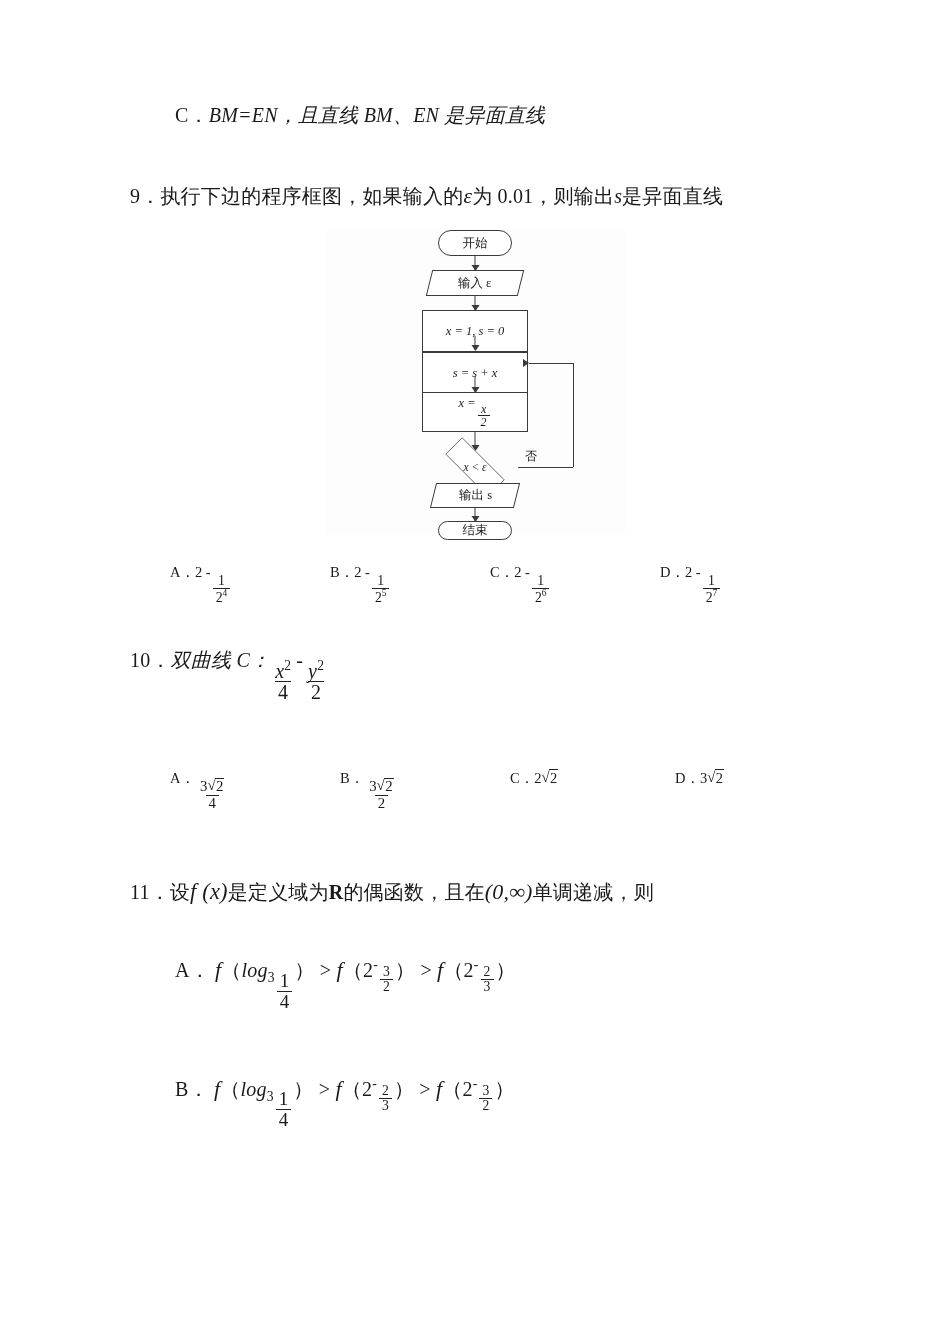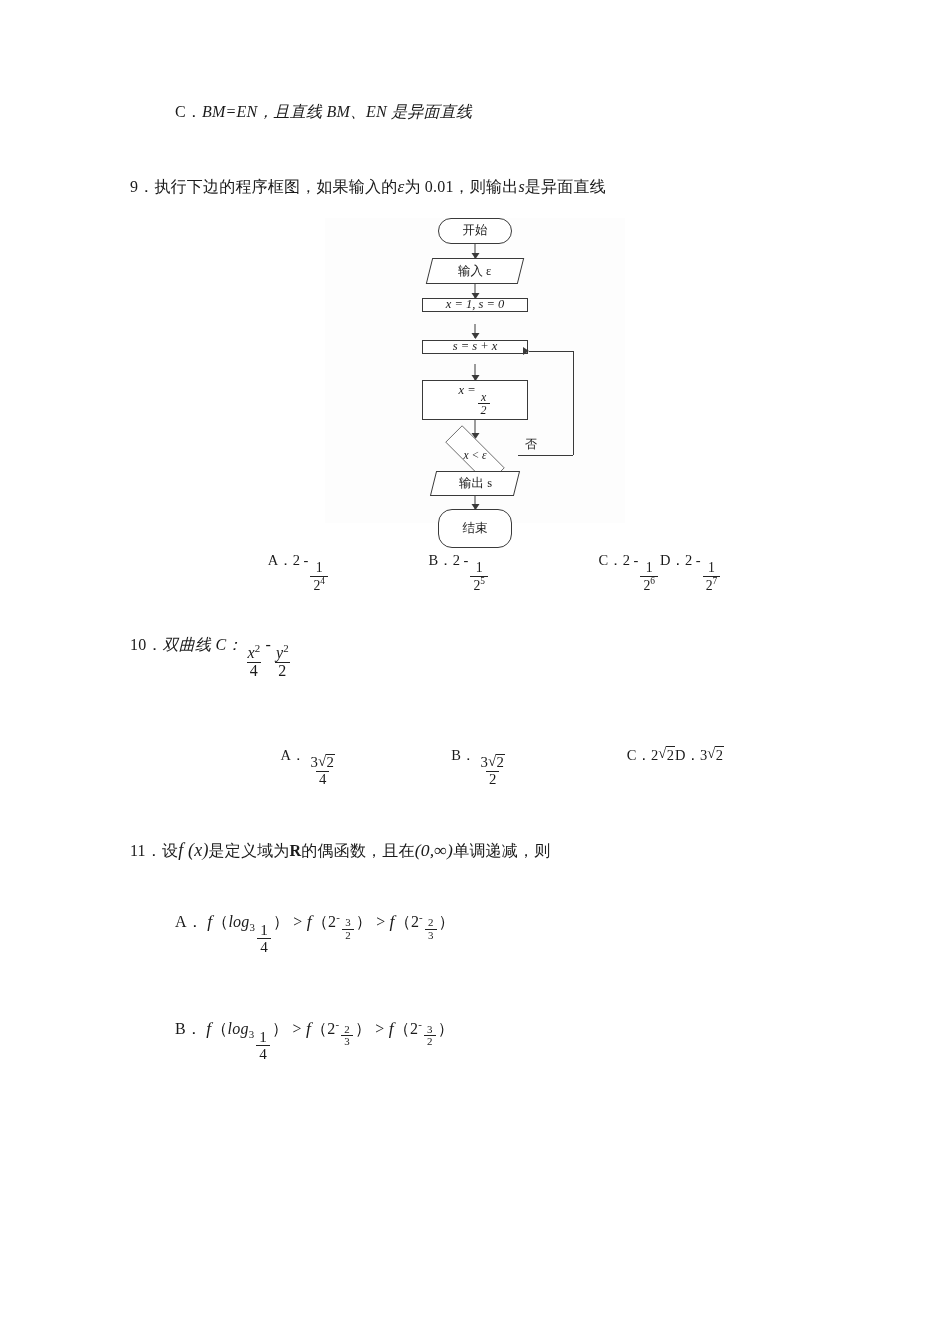--- a/index.html
+++ b/index.html
@@ -17,21 +17,21 @@
   }
   .page {
     position: relative;
     width: 950px;
     height: 1344px;
     box-sizing: border-box;
     padding: 100px 130px 0 130px;
   }
   
   .line {
-    font-size: 16px;
+    font-size: 20px;
     line-height: 1.5;
     letter-spacing: 0.2px;
   }
   .opt-row {
     margin-left: 45px;
   }
   .it { font-style: italic; }
   .bf { font-weight: bold; }
   .q-block { position: relative; }
   .q-num { display: inline-block; }
@@ -96,21 +96,21 @@
     align-items: center;
     justify-content: center;
     white-space: nowrap;
   }
   .fnode.term { border-radius: 14px; width: 74px; height: 26px; }
   .fnode.par {
     width: 92px; height: 26px;
     transform: translateX(-50%) skewX(-14deg);
   }
   .fnode.par > span { transform: skewX(14deg); display: inline-block; }
-  .fnode.proc { width: 106px; height: 14px; }
+  .fnode.proc { width: 106px; height: 42px; }
   .fnode.proc.tall { height: 40px; }
   .fdia {
     position: absolute;
     left: 50%;
     width: 86px;
     height: 34px;
     transform: translateX(-50%);
   }
   .fdia .dshape {
     position: absolute;
@@ -158,21 +158,20 @@
   }
   .flabel {
     position: absolute;
     font-size: 12px;
   }
 
   .opts-row {
     display: flex;
     margin-top: 16px;
     padding-left: 40px;
-    text-align: right;
   }
   .opts-row > div {
     font-size: 14.5px;
     white-space: nowrap;
   }
   .footer {
     position: absolute;
     left: 0;
     right: 0;
     bottom: 52px;
@@ -245,21 +244,21 @@
       <div class="floop-arrow" style="top:129px; left:198px;"></div>
       <div class="flabel" style="top:218px; left:200px;">否</div>
 
       <div class="farrow" style="top:254px; height:18px;"></div>
       <div class="flabel" style="top:252px; left:155px;">是</div>
 
       <div class="fnode par" style="top:253px; width:84px; height:25px; left:50%;">
         <span>输出 s</span>
       </div>
       <div class="farrow" style="top:278px; height:13px;"></div>
-      <div class="fnode term" style="top:291px; height:39px;">
+      <div class="fnode term" style="top:291px; height:19px;">
         <span>结束</span>
       </div>
     </div>
 
     <div class="opts-row" style="margin-top:28px;">
       <div style="width:160px;">
         <span>A．</span><span>2 -</span><span class="frac">
             <span class="num">1</span>
             <span class="den"><span>2</span><span class="sup">4</span></span>
           </span>
@@ -315,21 +314,21 @@
         <span>C．</span><span>2</span><span class="sqrt"><span class="rad">2</span></span>
       </div>
       <div>
         <span>D．</span><span>3</span><span class="sqrt"><span class="rad">2</span></span>
       </div>
     </div>
   </div>
 
   <div class="gap-l"></div>
 
-  <div class="q-block" style="margin-top:16px;">
+  <div class="q-block" style="margin-top:30px;">
     <div class="line">
       <span class="q-num">11．</span><span>设</span><span class="it" style="font-size:1.12em;">f (x)</span><span>是定义域为</span><span class="bf">R</span><span>的偶函数，且在</span><span class="it" style="font-size:1.1em;">(0,∞)</span><span>单调递减，则</span>
     </div>
 
     <div class="gap-l"></div>
 
     <div class="line" style="margin-left:45px; margin-top:10px;">
       <span>A．</span>
       <span class="it" style="font-size:1.1em;">f</span><span>（</span><span class="it">log</span><span class="sub">3</span><span class="frac">
           <span class="num">1</span>

